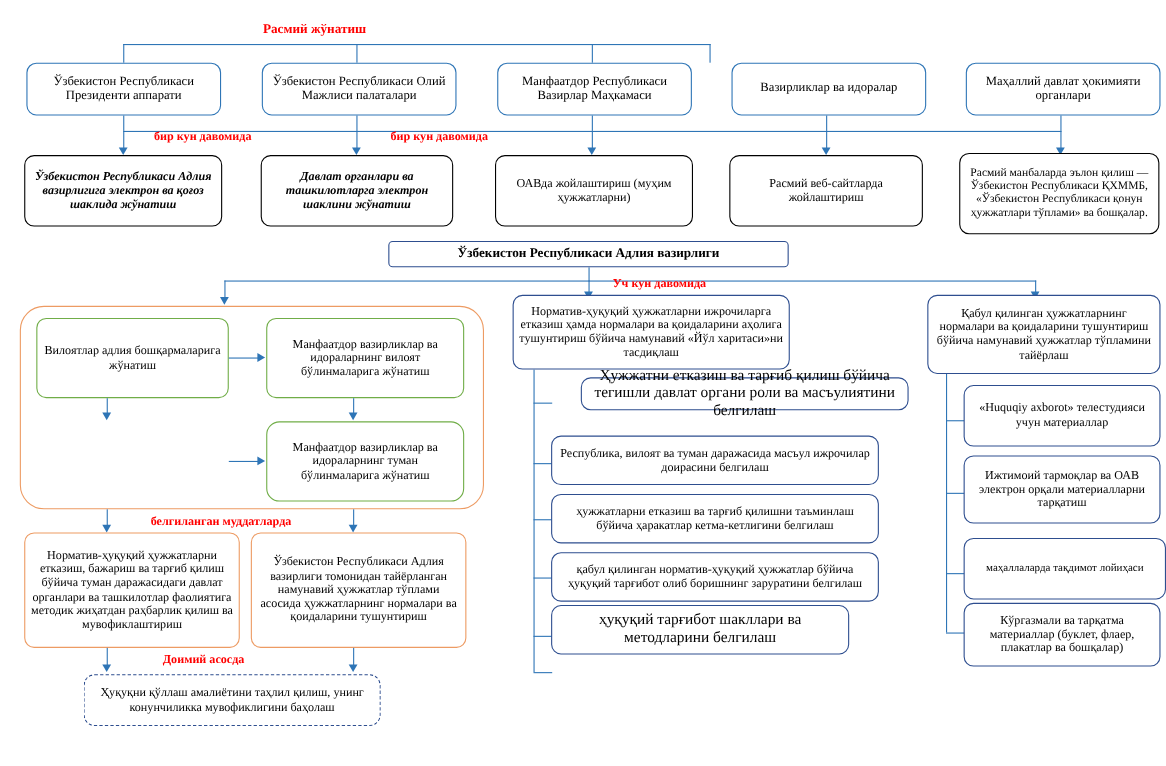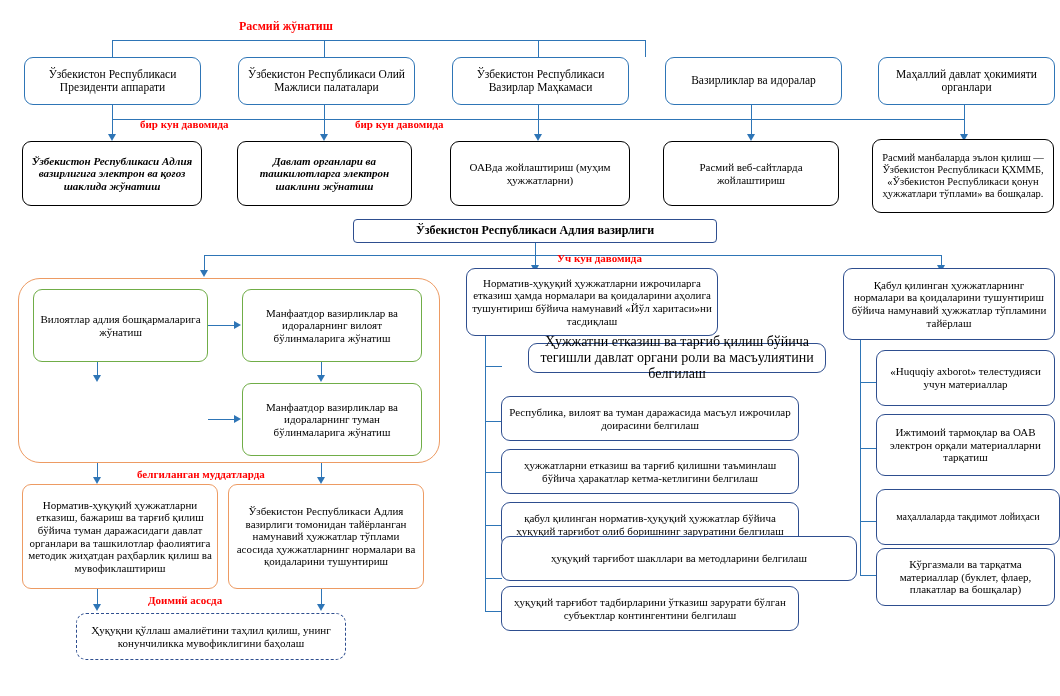--- a/index.html
+++ b/index.html
@@ -74,21 +74,21 @@
   <div class="ln lnv" style="left:538px;top:40px;height:17px;"></div>
   <div class="ln lnv" style="left:645px;top:40px;height:17px;"></div>
 
   <div class="node blue" style="left:24px;top:57px;width:177px;height:48px;font-size:11.5px;">
     <span>Ўзбекистон Республикаси Президенти аппарати</span>
   </div>
   <div class="node blue" style="left:238px;top:57px;width:177px;height:48px;font-size:11.5px;">
     <span>Ўзбекистон Республикаси Олий Мажлиси палаталари</span>
   </div>
   <div class="node blue" style="left:452px;top:57px;width:177px;height:48px;font-size:11.5px;">
-    <span>Ўзбекистон Республикаси Вазирлар Маҳкамаси</span>
+    <span>Манфаатдор Республикаси Вазирлар Маҳкамаси</span>
   </div>
   <div class="node blue" style="left:878px;top:57px;width:177px;height:48px;font-size:11.5px;">
     <span>Маҳаллий давлат ҳокимияти органлари</span>
   </div>
   <div class="node blue" style="left:665px;top:57px;width:177px;height:48px;font-size:11.5px;">
     <span>Вазирликлар ва идоралар</span>
   </div>
 
   <div class="ln lnv" style="left:112px;top:105px;height:14px;"></div>
   <div class="ln lnv" style="left:324px;top:105px;height:14px;"></div>
@@ -152,21 +152,21 @@
   </div>
 
   <div class="group-orange" style="left:18px;top:278px;width:422px;height:185px;"></div>
 
   <div class="node green" style="left:33px;top:289px;width:175px;height:73px;font-size:11px;">
     <span>Вилоятлар адлия бошқармаларига жўнатиш</span>
   </div>
   <div class="node green" style="left:242px;top:289px;width:180px;height:73px;font-size:11px;">
     <span>Манфаатдор вазирликлар ва идораларнинг вилоят бўлинмаларига жўнатиш</span>
   </div>
-  <div class="node green" style="left:242px;top:383px;width:180px;height:73px;font-size:11px;">
+  <div class="node green" style="left:242px;top:383px;width:180px;height:73px;font-size:11px;border-radius:12px;">
     <span>Манфаатдор вазирликлар ва идораларнинг туман бўлинмаларига жўнатиш</span>
   </div>
 
   <div class="ln lnh" style="left:208px;top:325px;width:27px;"></div>
   <div class="arrow-r" style="left:234px;top:321px;"></div>
 
   <div class="ln lnh" style="left:208px;top:419px;width:27px;"></div>
   <div class="arrow-r" style="left:234px;top:415px;"></div>
 
   <div class="ln lnv" style="left:97px;top:362px;height:14px;"></div>
@@ -224,28 +224,25 @@
   <div class="node navy" style="left:501px;top:449px;width:298px;height:45px;font-size:11px;text-align:center;">
     <span>ҳужжатларни етказиш ва тарғиб қилишни таъминлаш бўйича ҳаракатлар кетма-кетлигини белгилаш</span>
   </div>
 
   <div class="ln lnh" style="left:485px;top:525px;width:17px;"></div>
   <div class="node navy" style="left:501px;top:502px;width:298px;height:45px;font-size:11px;">
     <span>қабул қилинган норматив-ҳуқуқий ҳужжатлар бўйича ҳуқуқий тарғибот олиб боришнинг заруратини белгилаш</span>
   </div>
 
   <div class="ln lnh" style="left:485px;top:578px;width:17px;"></div>
-  <div class="node navy" style="left:501px;top:536px;width:356px;height:45px;font-size:11px;">
+  <div class="node navy" style="left:501px;top:550px;width:271px;height:45px;font-size:14px;">
     <span>ҳуқуқий тарғибот шакллари ва методларини белгилаш</span>
   </div>
 
   <div class="ln lnh" style="left:485px;top:611px;width:17px;"></div>
-  <div class="node navy" style="left:501px;top:586px;width:298px;height:45px;font-size:11px;">
-    <span>ҳуқуқий тарғибот тадбирларини ўтказиш зарурати бўлган субъектлар контингентини белгилаш</span>
-  </div>
 
   <div class="node navy" style="left:843px;top:268px;width:212px;height:72px;font-size:11px;">
     <span>Қабул қилинган ҳужжатларнинг нормалари ва қоидаларини тушунтириш бўйича намунавий ҳужжатлар тўпламини тайёрлаш</span>
   </div>
 
   <div class="ln lnv" style="left:860px;top:340px;height:235px;"></div>
 
   <div class="ln lnh" style="left:860px;top:382px;width:17px;"></div>
   <div class="node navy" style="left:876px;top:350px;width:179px;height:56px;font-size:11px;">
     <span>«Huquqiy axborot» телестудияси учун материаллар</span>

